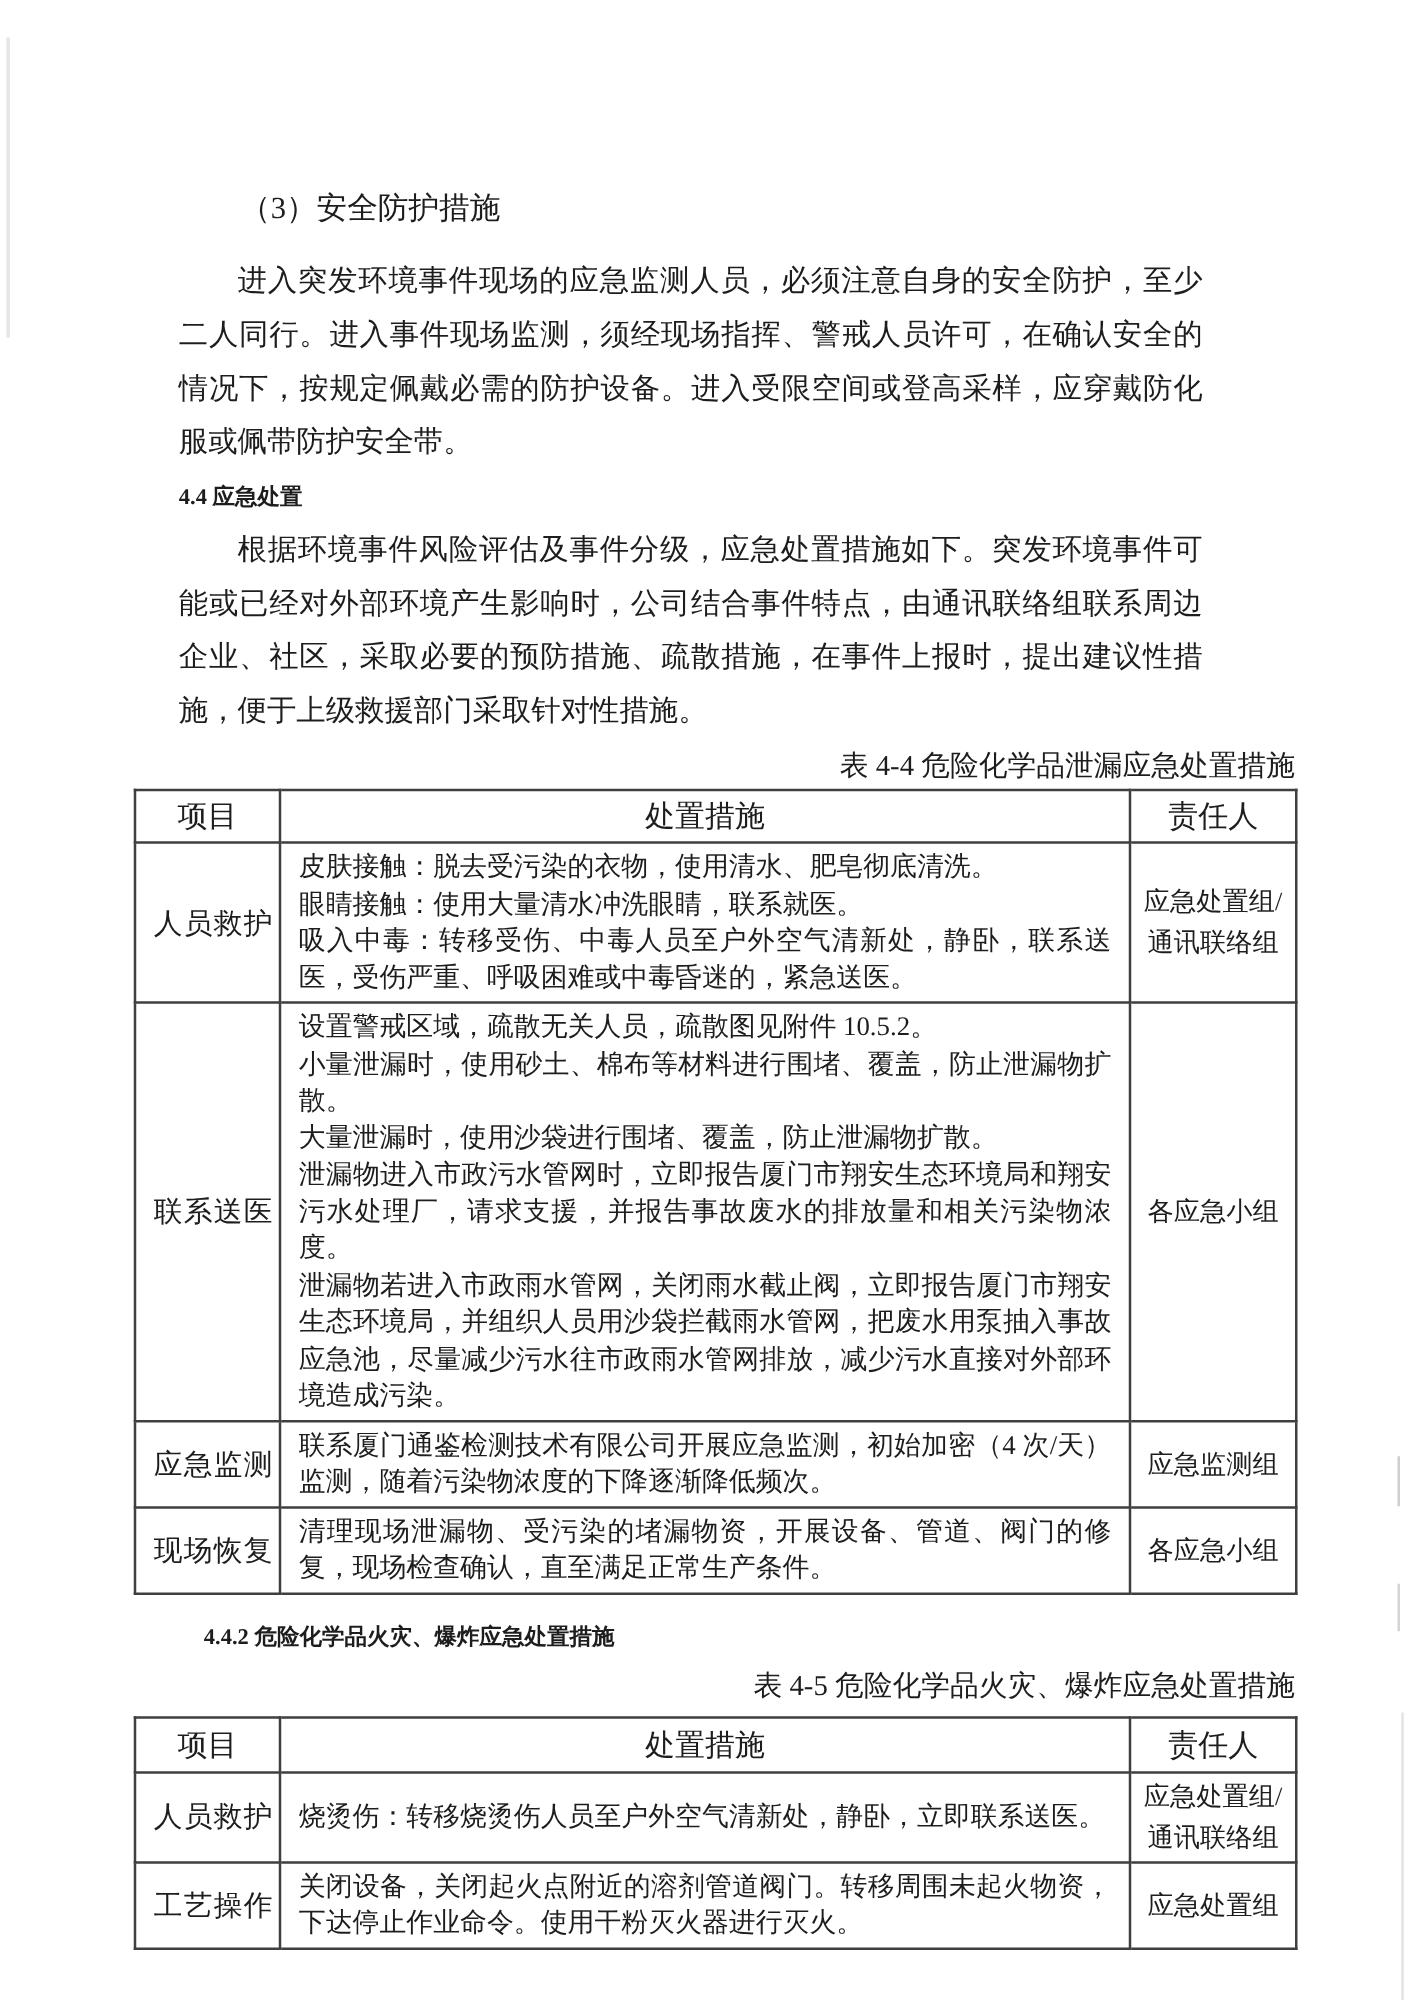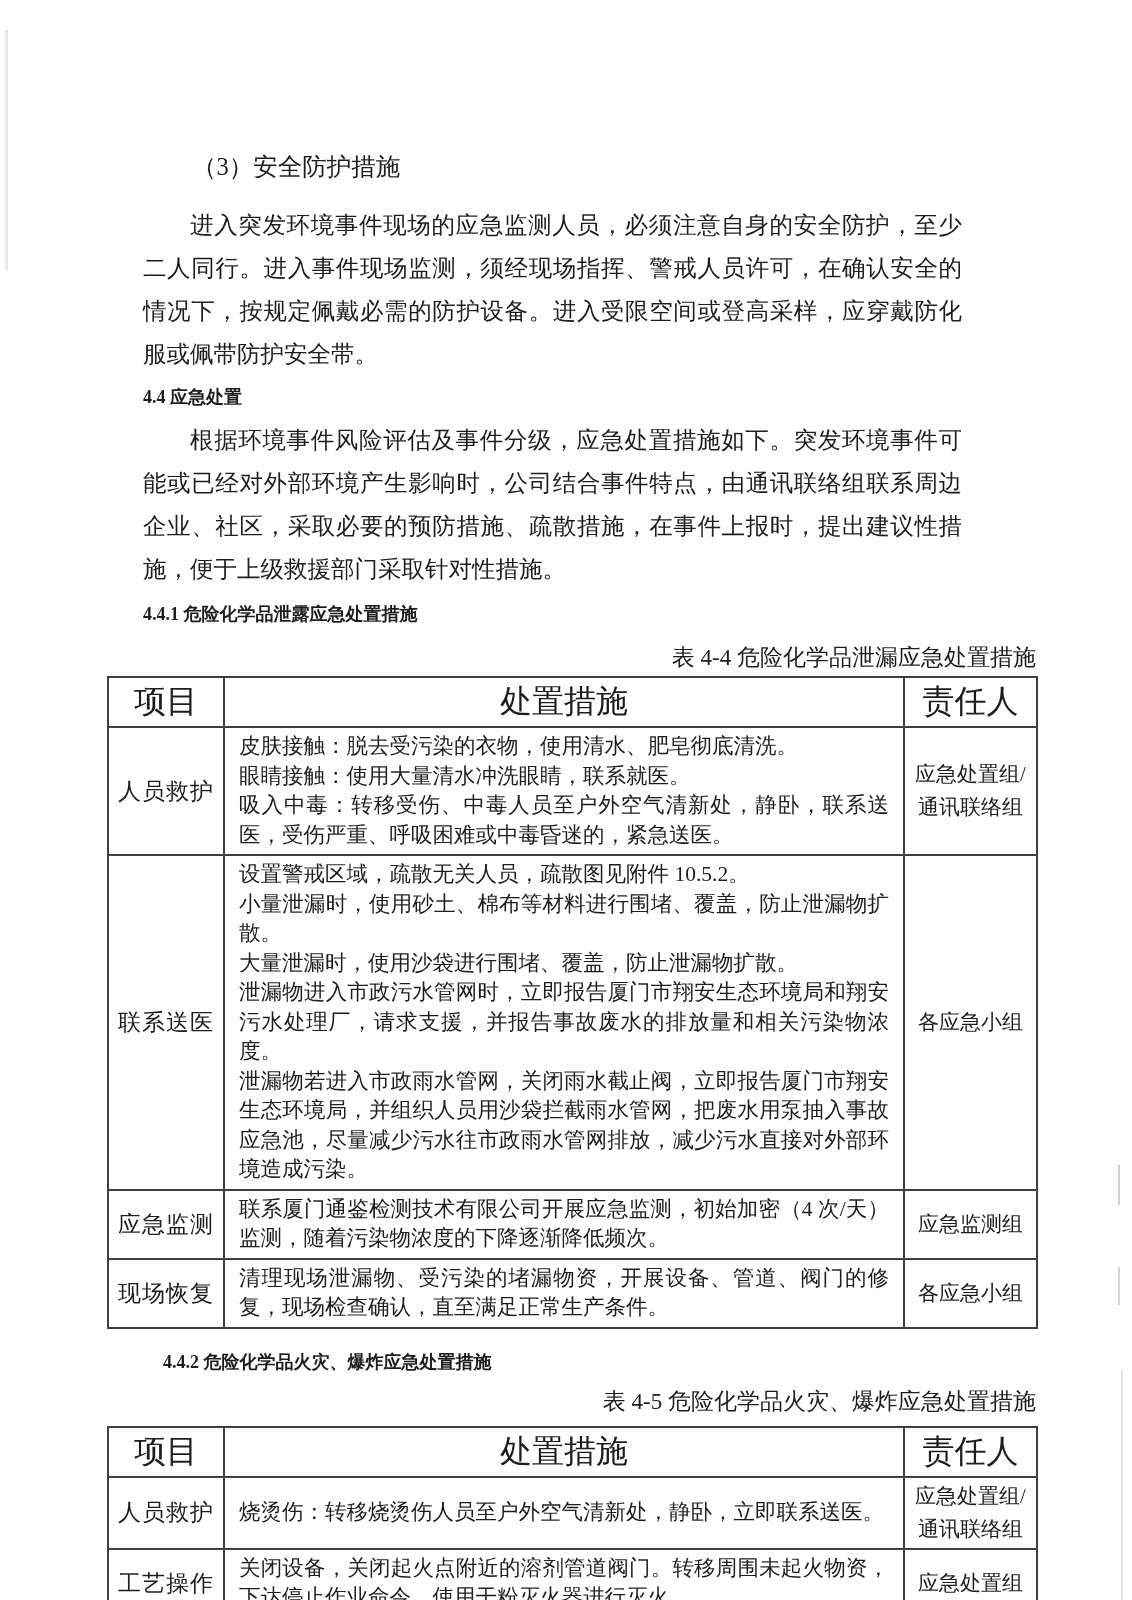--- a/index.html
+++ b/index.html
@@ -40,24 +40,24 @@
     width: 929px; margin-top: 0;
   }
   table.tbl.t45 { margin-top: 6px; }
   .tbl th, .tbl td {
     border: 2px solid #3f3f3f;
     font-weight: normal;
     vertical-align: middle;
     overflow: hidden;
   }
   .tbl th {
-    font-size: 32px; text-align: center; padding: 2px 4px;
+    font-size: 24px; text-align: center; padding: 2px 4px;
   }
   td.cell-item {
-    font-size: 23px; text-align: center; padding: 2px 4px;
+    font-size: 23px; text-align: right; padding: 2px 4px;
     letter-spacing: 1px;
   }
   td.cell-measures {
     font-size: 21.5px; line-height: 29.5px;
     text-align: justify; white-space: pre-line;
     padding: 4px 14px;
   }
   td.cell-resp {
     font-size: 21px; line-height: 33px; text-align: center;
     white-space: pre-line; padding: 2px 4px;
@@ -76,21 +76,20 @@
 <div class="artifact a3"></div>
 <div class="artifact a4"></div>
 
 <div class="content">
 
   <div class="text-block">
     <p class="para-heading">（3）安全防护措施</p>
     <p class="para first">进入突发环境事件现场的应急监测人员，必须注意自身的安全防护，至少二人同行。进入事件现场监测，须经现场指挥、警戒人员许可，在确认安全的情况下，按规定佩戴必需的防护设备。进入受限空间或登高采样，应穿戴防化服或佩带防护安全带。</p>
     <p class="sec-heading">4.4 应急处置</p>
     <p class="para">根据环境事件风险评估及事件分级，应急处置措施如下。突发环境事件可能或已经对外部环境产生影响时，公司结合事件特点，由通讯联络组联系周边企业、社区，采取必要的预防措施、疏散措施，在事件上报时，提出建议性措施，便于上级救援部门采取针对性措施。</p>
-    <p class="sec-heading h441">4.4.1 危险化学品泄露应急处置措施</p>
   </div>
 
   <p class="tbl-caption">表 4-4 危险化学品泄漏应急处置措施</p>
 
   <table class="tbl t44">
     <colgroup>
         <col style="width:116px">
         <col style="width:680px">
         <col style="width:133px">
       </colgroup>

